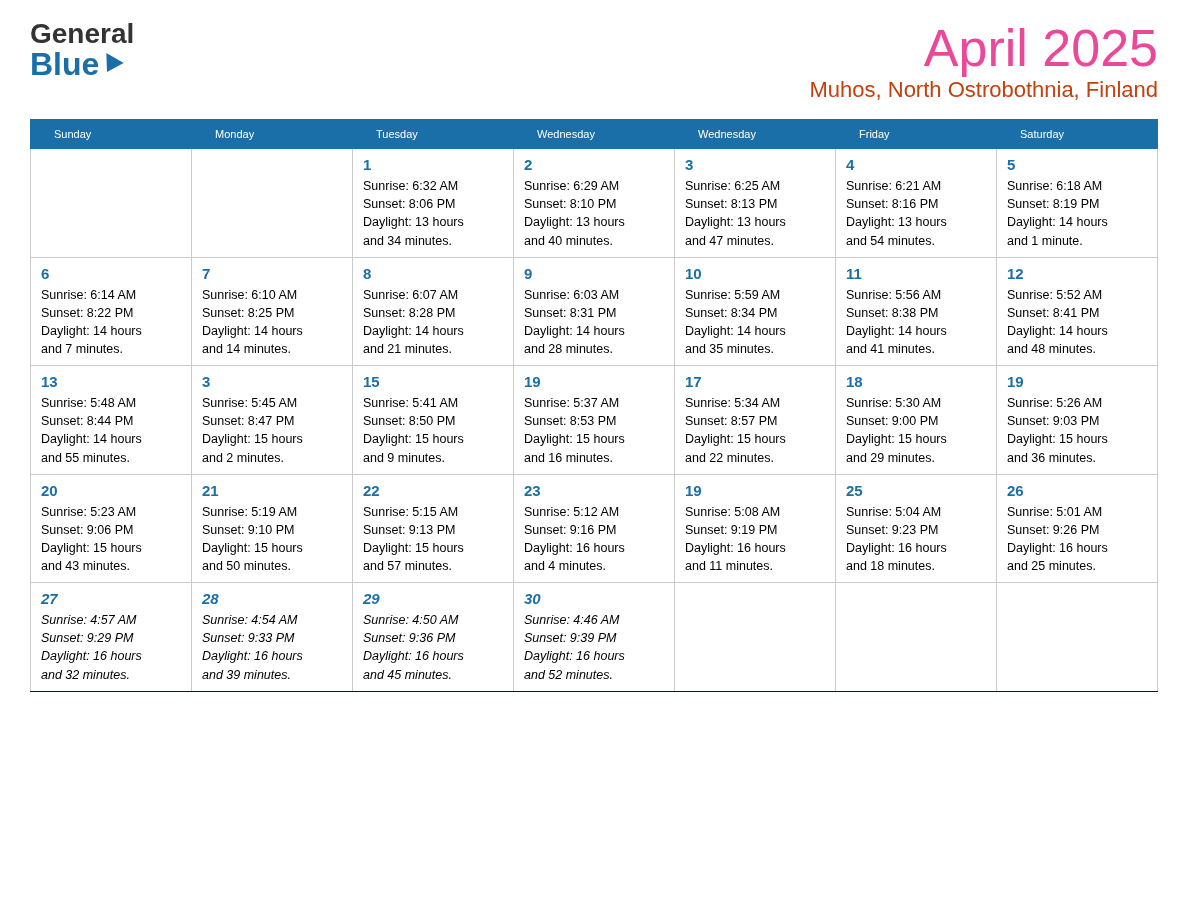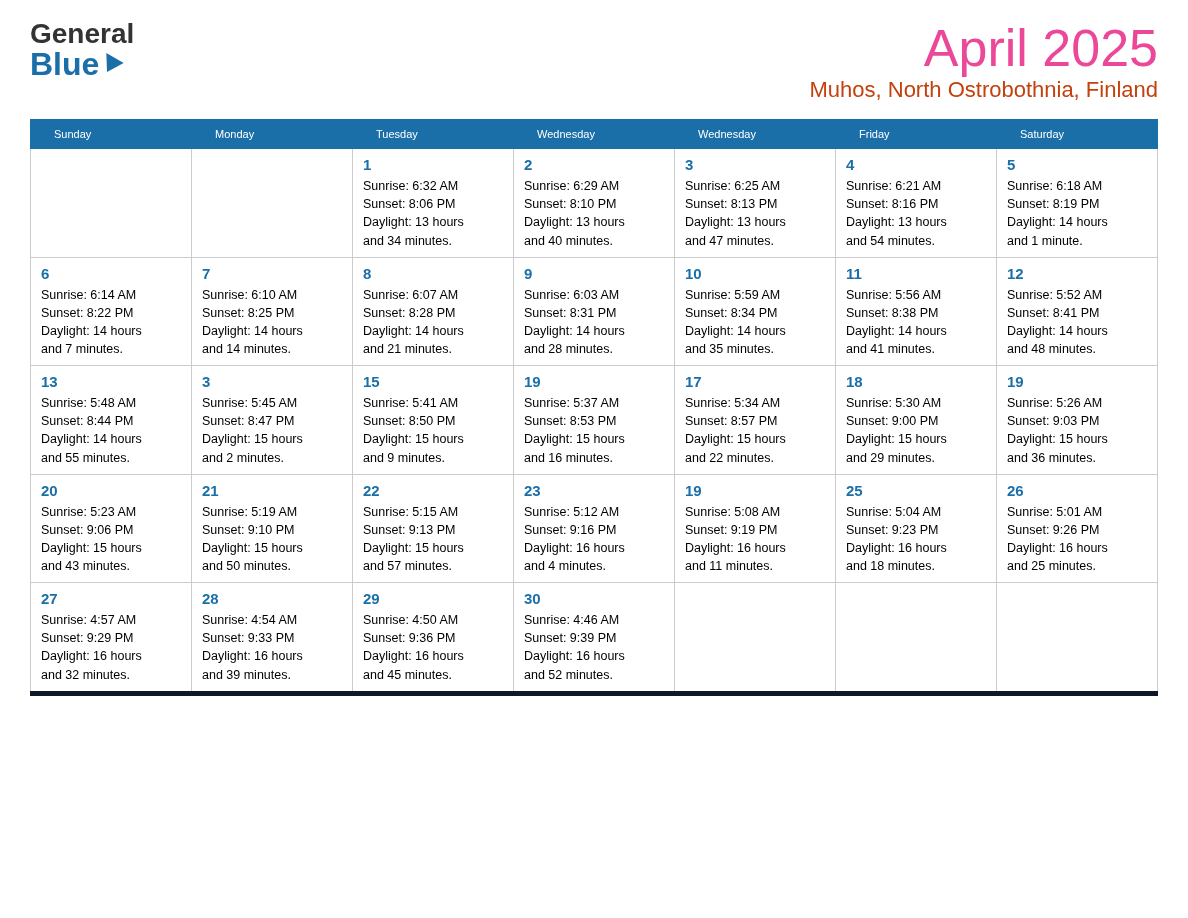--- a/index.html
+++ b/index.html
@@ -88,21 +88,22 @@
     }
     .day-info {
       font-size: 12.5px;
       color: #000000;
       line-height: 1.45;
     }
     .empty-cell {
       background: #fff;
     }
     tr:last-child td {
-      border-bottom: 5px solid #0f172a;
+      border-bottom: 1px solid #0f172a;
+      font-style: italic;
     }
   </style>
 </head>
 <body>
 
 <div class="header">
   <div class="logo">
     <div class="logo-text-general">General</div>
     <div class="logo-text-blue">
       <span>Blue</span>

